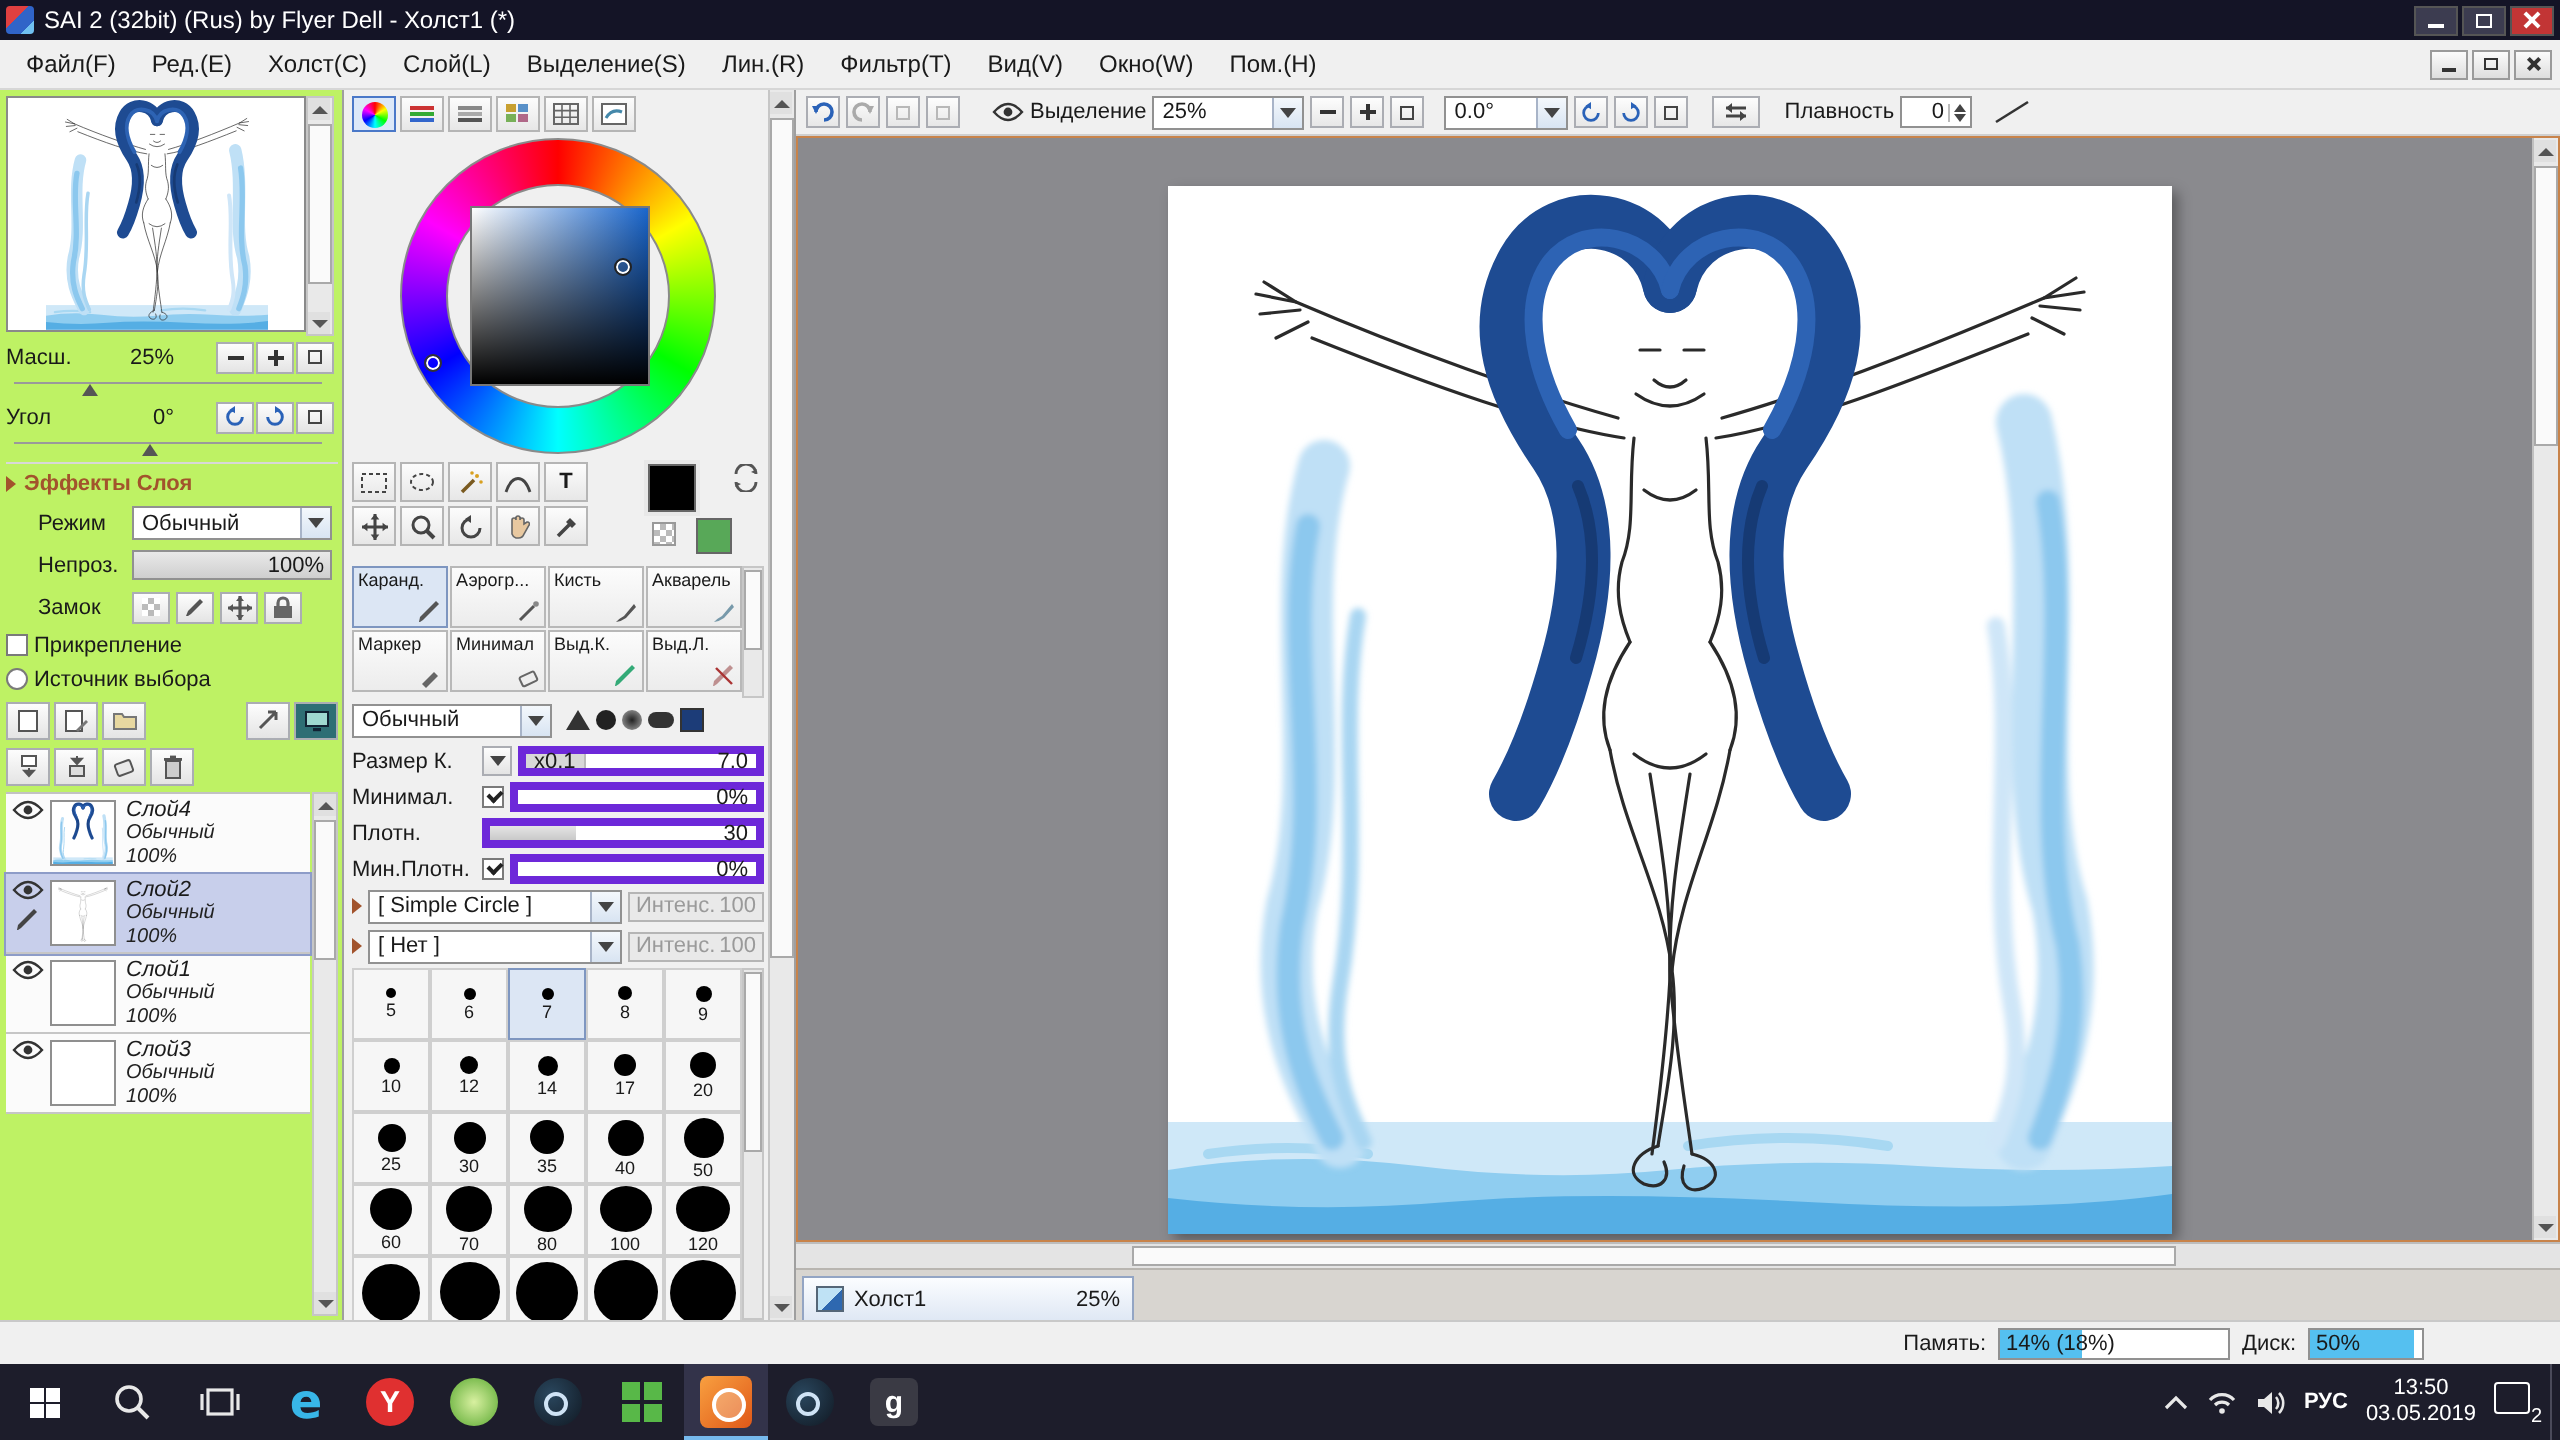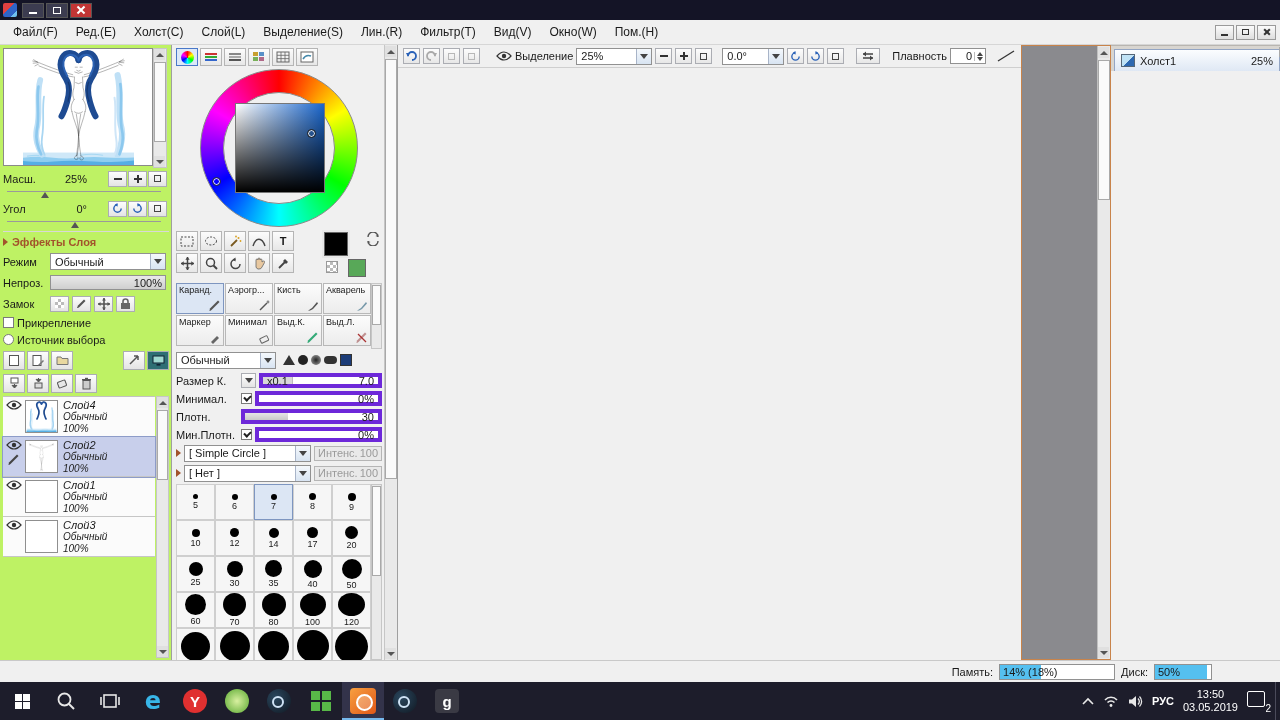--- a/index.html
+++ b/index.html
@@ -64,21 +64,21 @@
   .nav-sb { width:14px; height:120px; }
   .nrow { display:flex; align-items:center; height:19px; margin-top:1px; }
   .nrow .lbl { width:36px; }
   .nrow .v { width:54px; text-align:right; padding-right:6px; }
   .nrow .btns { display:flex; gap:1px; margin-left:auto; margin-right:2px; }
   .slider-line { height:10px; position:relative; margin:0 8px 0 4px; }
   .slider-line::before { content:""; position:absolute; left:0; right:0; top:3px; height:1px; background:#9a9a9a; }
   .sl-mark { position:absolute; top:4px; width:0; height:0; border-left:4px solid transparent; border-right:4px solid transparent; border-bottom:6px solid #555; }
   .sect { display:flex; align-items:center; gap:4px; color:#a2532c; font-weight:bold; height:20px; border-top:1px solid #d8d8d8; margin-top:3px; }
   .lrow { display:flex; align-items:center; height:21px; gap:3px; }
-  .lrow .lbl { width:44px; }
+  .lrow .lbl { width:44px;margin-left:16px; }
   .meter { flex:1; height:15px; border:1px solid #919191; background:#fff; position:relative; margin-right:3px; }
   .meter .fill { position:absolute; left:0; top:0; bottom:0; background:linear-gradient(#e9e9e9,#cfcfcf); }
   .meter .mv { position:absolute; right:3px; top:1px; }
   .mini-btn { width:19px; height:16px; border:1px solid #abadb3; background:linear-gradient(#fdfdfd,#e4e4e4); display:inline-flex; align-items:center; justify-content:center; }
   .checker { width:9px; height:9px; background:
       linear-gradient(45deg,#bbb 25%,transparent 25%,transparent 75%,#bbb 75%),
       linear-gradient(45deg,#bbb 25%,#fff 25%,#fff 75%,#bbb 75%); background-size:6px 6px; background-position:0 0,3px 3px; }
   .lbtn-row { display:flex; align-items:center; gap:2px; height:24px; }
   .lbtn { width:22px; height:19px; border:1px solid #abadb3; background:linear-gradient(#fdfdfd,#e4e4e4); display:inline-flex; align-items:center; justify-content:center; }
   .list-wrap { flex:1; position:relative; margin-top:2px; }
@@ -139,21 +139,21 @@
   .dis-box .dv { margin-left:auto; }
   .size-wrap { flex:1; display:flex; overflow:hidden; margin-top:1px; }
   .size-grid { display:grid; grid-template-columns:repeat(5,39px); grid-auto-rows:36px; flex:1; }
   .scell { border:1px solid #cfcfcf; display:flex; flex-direction:column; align-items:center; justify-content:center; gap:1px; background:#f6f6f6; }
   .scell.sel { background:#dce6f4; border:1px solid #7e96c0; }
   .scell .dot { border-radius:50%; background:#000; }
   .scell .sl { font-size:9px; }
   .size-sb { width:13px; position:relative; background:#e9e9e9; border:1px solid #c6c6c6; }
 
   
-  .right { flex:1; display:flex; flex-direction:row; min-width:0; }
+  .right { flex:1; display:flex; flex-direction:column; min-width:0; }
   .toolbar { height:23px; background:#f0f0f0; border-bottom:1px solid #cfcfcf; display:flex; align-items:center; gap:3px; padding:0 5px; }
   .toolbar .gap { width:10px; }
   .spin { display:flex; border:1px solid #919191; background:#fff; height:16px; width:36px; align-items:center; }
   .spin .sv2 { flex:1; text-align:right; padding-right:2px; }
   .spin .arr { width:11px; display:flex; flex-direction:column; align-items:center; gap:1px; border-left:1px solid #bbb; }
   .spin .arr i { display:block; width:0;height:0;border-left:3px solid transparent;border-right:3px solid transparent; }
   .spin .arr .u { border-bottom:4px solid #444; } .spin .arr .d { border-top:4px solid #444; }
 
   .viewport { flex:1; position:relative; background:#8a8a8e; border:1px solid #c8834a; overflow:hidden; }
   .canvas { position:absolute; left:185px; top:24px; width:502px; height:524px; background:#fff; box-shadow:3px 3px 6px rgba(0,0,0,.35); }
@@ -249,20 +249,21 @@
       <path d="M251,52 C244,24 206,16 190,40 C176,62 184,94 200,122" stroke="#2d63b4" stroke-width="9"></path>
       <path d="M251,52 C258,24 296,16 312,40 C326,62 318,94 302,122" stroke="#2d63b4" stroke-width="9"></path>
       <path d="M205,150 C216,176 213,206 204,236" stroke="#163a74" stroke-width="6"></path>
       <path d="M297,150 C286,176 289,206 298,236" stroke="#163a74" stroke-width="6"></path>
     </g>
   </defs>
 </svg>
 
 <div class="titlebar">
   <div class="app-ico"></div>
+  <div class="title">SAI 2 (32bit) (Rus) by Flyer Dell - Холст1 (*)</div>
   <div class="wc">
     <div class="b">
         <div class="g-min"></div>
       </div>
     <div class="b">
         <div class="g-max"></div>
       </div>
     <div class="b close">
         <div class="g-x"></div>
       </div>

